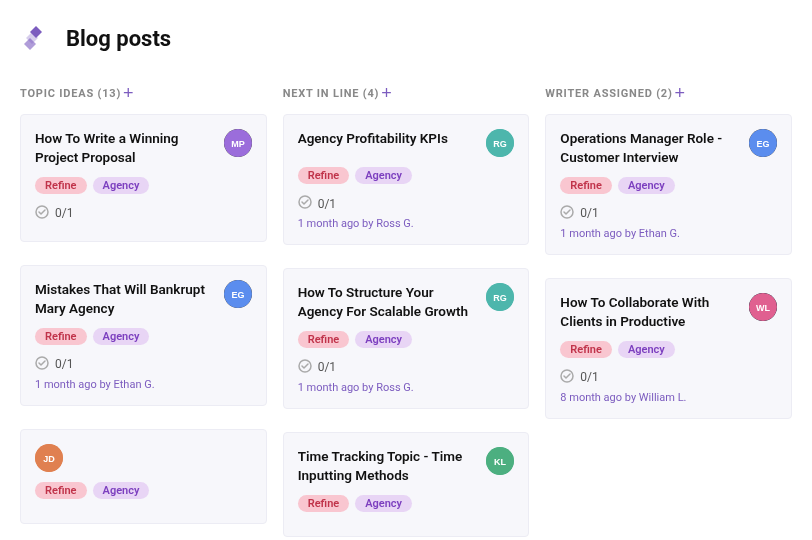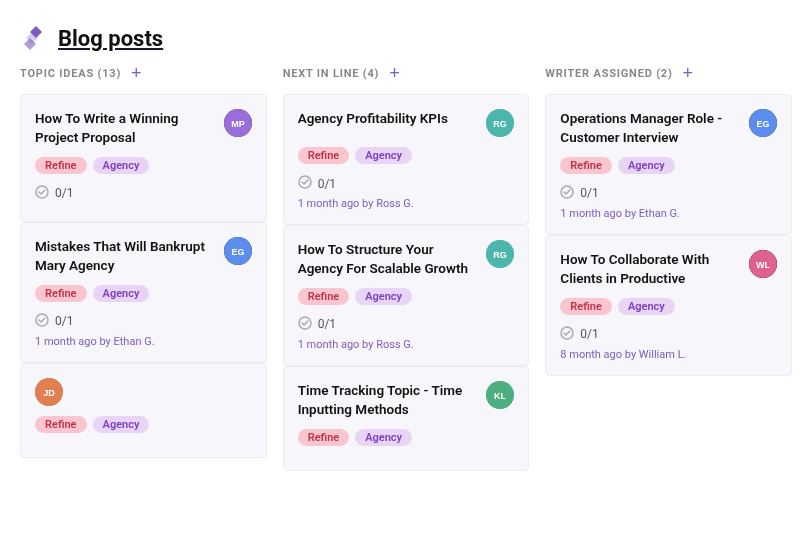--- a/index.html
+++ b/index.html
@@ -10,42 +10,40 @@
       width: 812px;
       min-height: 540px;
       overflow: hidden;
     }
     .page {
       padding: 24px 20px 20px 20px;
     }
     .header {
       display: flex;
       align-items: center;
-      gap: 10px;
-      margin-bottom: 12px;
-      text-decoration: underline;
+      gap: 18px;
+      margin-bottom: 32px;
     }
     .logo-icon {
       width: 28px;
       height: 28px;
     }
     .page-title {
       font-size: 22px;
       font-weight: 700;
       color: #111;
     }
     .columns {
       display: grid;
       grid-template-columns: 1fr 1fr 1fr;
       gap: 16px;
     }
     .column-header {
       display: flex;
       align-items: center;
-      gap: 8px;
       margin-bottom: 12px;
     }
     .column-title {
       font-size: 11px;
       font-weight: 700;
       letter-spacing: 0.8px;
       color: #888;
       text-transform: uppercase;
     }
     .add-btn {
@@ -55,21 +53,21 @@
       color: #7c5cbf;
       font-size: 18px;
       font-weight: 400;
       line-height: 1;
       padding: 0 2px;
     }
     .card {
       background: #f7f7fb;
       border-radius: 4px;
       padding: 14px;
-      margin-bottom: 0;
+      margin-bottom: 23px;
       border: 1px solid #ececf4;
     }
     .card-top {
       display: flex;
       justify-content: space-between;
       align-items: flex-start;
       margin-bottom: 10px;
     }
     .card-title {
       font-size: 13.5px;

